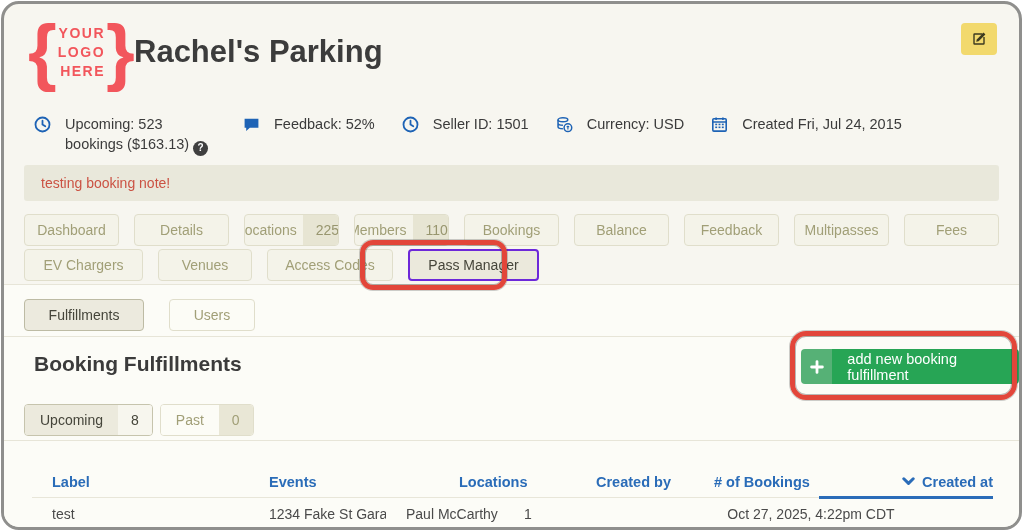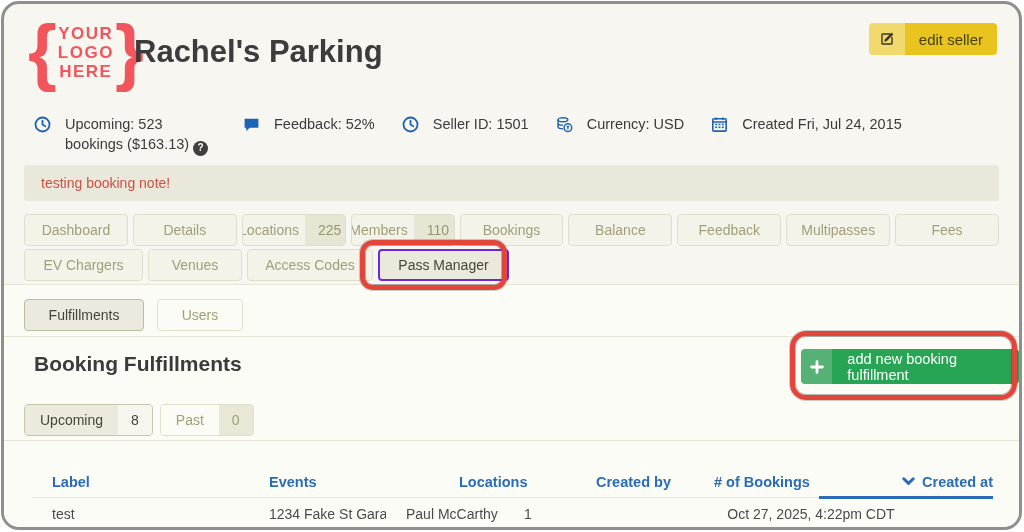--- a/index.html
+++ b/index.html
@@ -4,21 +4,21 @@
 <style>
   * { margin:0; padding:0; box-sizing:border-box; }
   html,body { width:1024px; height:532px; background:#ffffff; font-family:"Liberation Sans", sans-serif; }
   .frame { position:absolute; left:1px; top:1px; width:1021px; height:529px;
            border:3px solid #8f8f8d; border-radius:18px; background:#f7f6f0; overflow:hidden; }
   .abs { position:absolute; }
 
   
   .logo { left:24px; top:6px; display:flex; align-items:center; color:#f2565c; user-select:none; }
   .brace { font-size:74px; font-weight:bold; line-height:84px; }
-  .logo-words { display:flex; flex-direction:column; text-align:center; font-size:17px;
+  .logo-words { display:flex; flex-direction:column; text-align:right; font-size:14px;
                 font-weight:600; letter-spacing:1.5px; line-height:19px; margin:0 1px; }
   .logo-words .w2 { font-weight:800; }
   .page-title { left:130px; top:30px; font-size:31px; font-weight:600; color:#3c3c3c; }
 
   .edit-btn { right:22px; top:19px; height:32px; display:flex; border-radius:4px; overflow:hidden; cursor:pointer; }
   .edit-btn .icon-cell { width:36px; background:#f2d96d; display:flex; align-items:center; justify-content:center; }
   .edit-btn .main-cell { background:#e9c41e; color:#46400f; font-size:15px; padding:0 14px; display:flex; align-items:center; }
 
   
   .info-bar { left:30px; top:110px; right:24px; display:flex; gap:27px; align-items:flex-start;
@@ -28,36 +28,36 @@
   .info-item.first { width:182px; }
   .help-dot { display:inline-flex; width:15px; height:15px; border-radius:50%; background:#3f3f3f; color:#fff;
               font-size:10px; font-weight:bold; align-items:center; justify-content:center;
               vertical-align:-2px; margin-left:4px; cursor:pointer; }
 
   
   .note { left:20px; right:20px; top:161px; height:36px; background:#e9e8db; border-radius:3px;
           color:#cb5243; font-size:14px; line-height:36px; padding-left:17px; }
 
   
-  .tabs-row { left:20px; right:20px; height:32px; display:flex; gap:5px; }
+  .tabs-row { left:20px; right:20px; height:32px; display:flex; gap:15px; }
   .row1 { top:210px; }
   .row2 { top:245px; right:auto; }
   .tab { flex:1; border:1px solid #e0decb; border-radius:4px; background:#f4f3e9; color:#a19f77;
          font-size:14px; display:flex; align-items:center; justify-content:center; overflow:hidden; cursor:pointer; }
   .tab .lbl { flex:1; text-align:center; padding:0 6px; white-space:nowrap; }
   .tab .badge { background:#e7e5d3; align-self:stretch; display:flex; align-items:center;
                 padding:0 13px; color:#98966f; }
   .row2 .tab { flex:none; }
   .tab.active { background:#ebe9dc; border:2px solid #6d28d9; color:#45453a; }
 
   
   .lower { left:0; right:0; top:280px; bottom:0; background:#fcfcf7; border-top:1px solid #e7e5d8; }
   .hline { left:0; right:0; height:0; border-top:1px solid #e7e5d8; }
 
-  .subtabs { left:20px; top:295px; display:flex; gap:13px; height:32px; }
+  .subtabs { left:20px; top:295px; display:flex; gap:25px; height:32px; }
   .subtab { border-radius:4px; font-size:14px; display:flex; align-items:center; justify-content:center;
             cursor:pointer; padding:0 10px; }
   .subtab.on  { width:120px; background:#eceade; border:1px solid #bdbba4; color:#45453a; }
   .subtab.off { width:86px;  background:#fcfcf6; border:1px solid #e0decb; color:#a19f77; }
 
   .section-title { left:30px; top:348px; font-size:21px; font-weight:600; color:#3b3b3b; }
 
   .add-btn { left:797px; top:345px; height:35px; display:flex; border-radius:4px; overflow:hidden; cursor:pointer; }
   .add-btn .icon-cell { width:35px; background:#56b176; display:flex; align-items:center; justify-content:center; }
   .add-btn .main-cell { background:#27a555; color:#fff; font-size:14.5px; padding:0 15px; display:flex; align-items:center; }
@@ -104,21 +104,20 @@
   </div>
   <div class="abs page-title">Rachel's Parking</div>
 
   <div class="abs edit-btn">
     <span class="icon-cell">
       <svg width="16" height="16" viewBox="0 0 16 16">
           <path d="M12.6 1.6l1.8 1.8-6.8 6.8-2.4.6.6-2.4z" fill="#3c3a20"></path>
           <path d="M11.5 3H3.6A.6.6 0 0 0 3 3.6v8.8c0 .33.27.6.6.6h8.8a.6.6 0 0 0 .6-.6V6" fill="none" stroke="#3c3a20" stroke-width="1.4"></path>
         </svg>
     </span>
-    <span class="main-cell">edit seller</span>
   </div>
 
   <div class="abs info-bar">
     <div class="info-item first">
       <svg width="17" height="17" viewBox="0 0 16 16">
           <circle cx="8" cy="8" r="6.6" fill="none" stroke="#1e63b5" stroke-width="1.7"></circle>
           <path d="M8 4.4V8l2.6 1.6" fill="none" stroke="#1e63b5" stroke-width="1.7" stroke-linecap="round"></path>
         </svg>
       <span><span>Upcoming: 523 bookings ($163.13)</span><span class="help-dot">?</span></span>
     </div>

